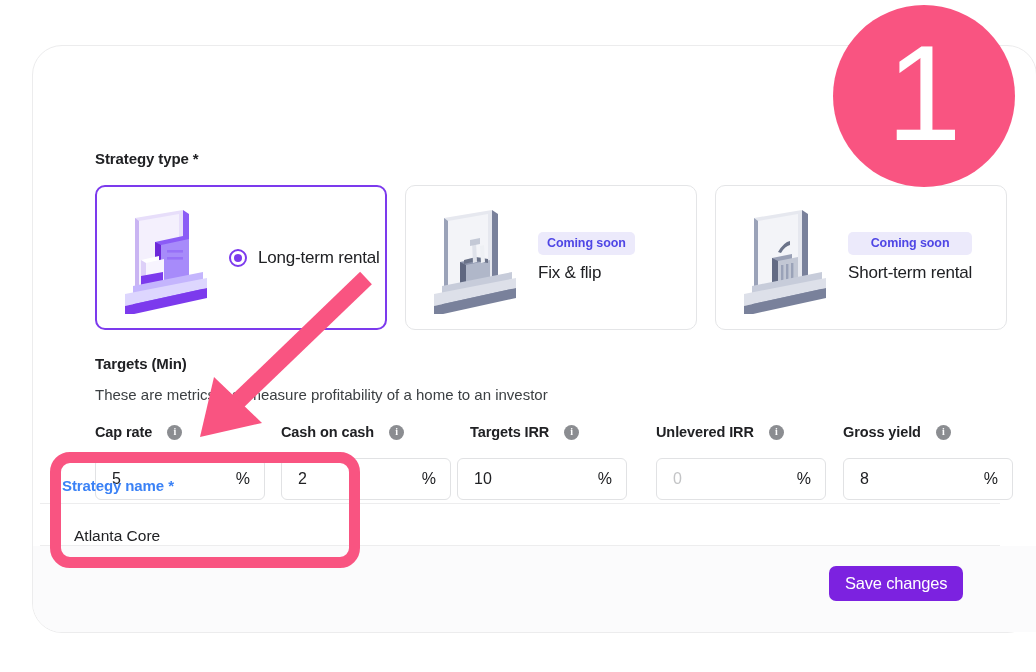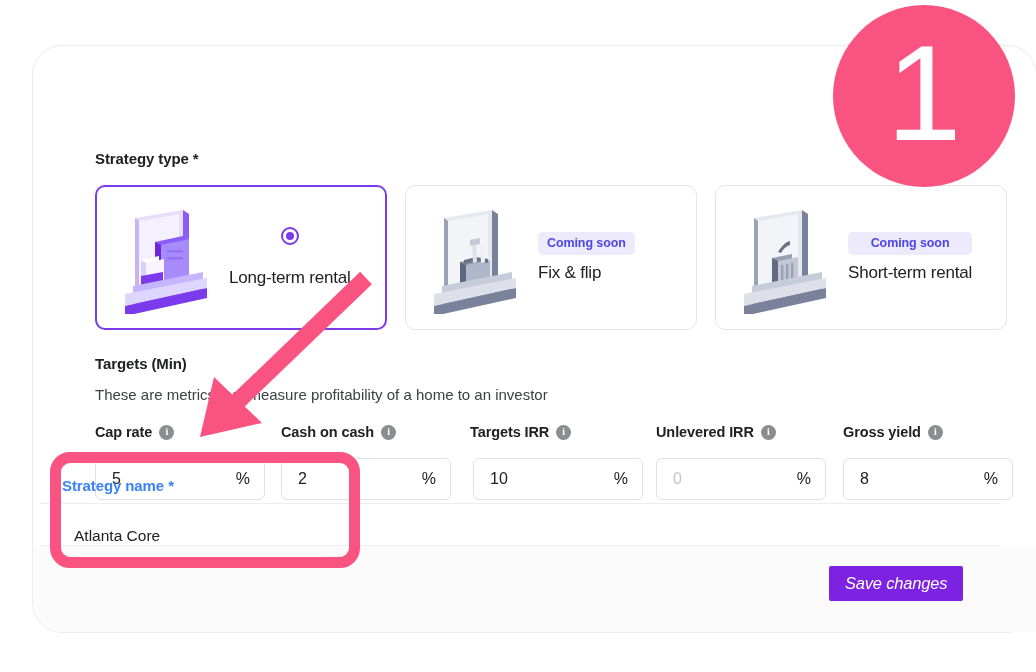--- a/index.html
+++ b/index.html
@@ -78,22 +78,21 @@
   .strategy-body {
     margin-left: 6px;
     display: flex;
     flex-direction: column;
     justify-content: center;
     gap: 8px;
   }
   .strategy-row {
     display: flex;
     align-items: center;
-    gap: 23px;
-    flex-direction: column;
+    gap: 11px;
   }
   .strategy-name {
     font-size: 17px;
     color: #202124;
     white-space: nowrap;
     letter-spacing: -0.2px;
   }
 
   
   .radio {
@@ -129,21 +128,21 @@
   }
   .field-label {
     position: absolute;
     top: 378px;
     font-size: 14.5px;
     font-weight: bold;
     color: #202124;
     white-space: nowrap;
     display: flex;
     align-items: center;
-    gap: 7px;
+    gap: 15px;
     letter-spacing: -0.1px;
   }
   .info-icon {
     width: 15px;
     height: 15px;
     border-radius: 50%;
     background: #8b8d91;
     color: #ffffff;
     font-size: 10px;
     font-weight: bold;
@@ -216,24 +215,23 @@
     top: 566px;
     height: 35px;
     background: #7c22e0;
     color: #ffffff;
     font-size: 16.5px;
     padding: 0 16px;
     display: flex;
     align-items: center;
     white-space: nowrap;
     border: none;
-    border-radius: 2px;
+    border-radius: 7px;
     font-family: "Liberation Sans", sans-serif;
     letter-spacing: -0.2px;
-    font-style: italic;
   }
 
   
   #annotation-layer {
     position: absolute;
     left: 0; top: 0;
     width: 1036px; height: 672px;
     pointer-events: none;
   }
   #step-badge {
@@ -368,21 +366,21 @@
   </div>
   <div class="num-input" style="left:248px; width:170px;">
     <span class="val">2</span>
     <span class="unit">%</span>
   </div>
 
   <div class="field-label" style="left:437px;">
     <span>Targets IRR</span>
     <span class="info-icon">i</span>
   </div>
-  <div class="num-input" style="left:440px; width:170px;">
+  <div class="num-input" style="left:424px; width:170px;">
     <span class="val">10</span>
     <span class="unit">%</span>
   </div>
 
   <div class="field-label" style="left:623px;">
     <span>Unlevered IRR</span>
     <span class="info-icon">i</span>
   </div>
   <div class="num-input" style="left:623px; width:170px;">
     <span class="val placeholder">0</span>

